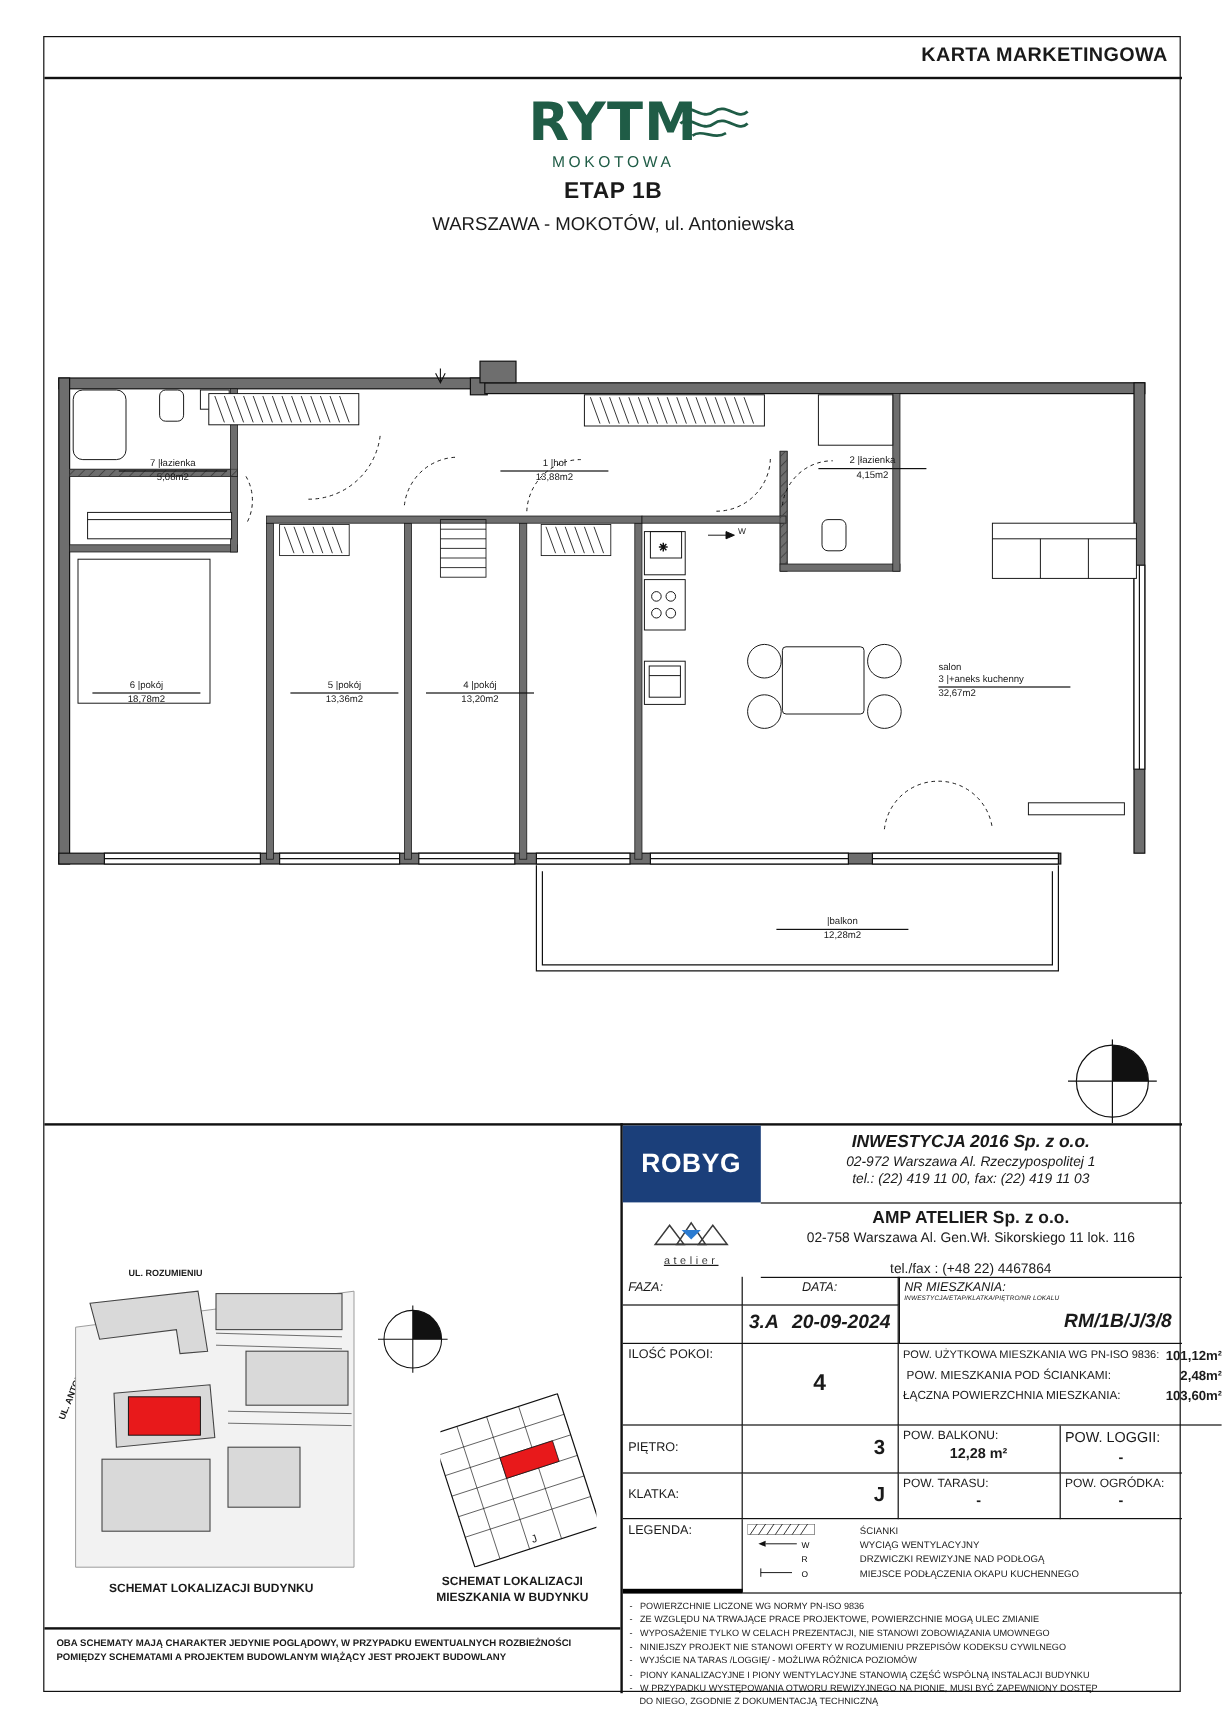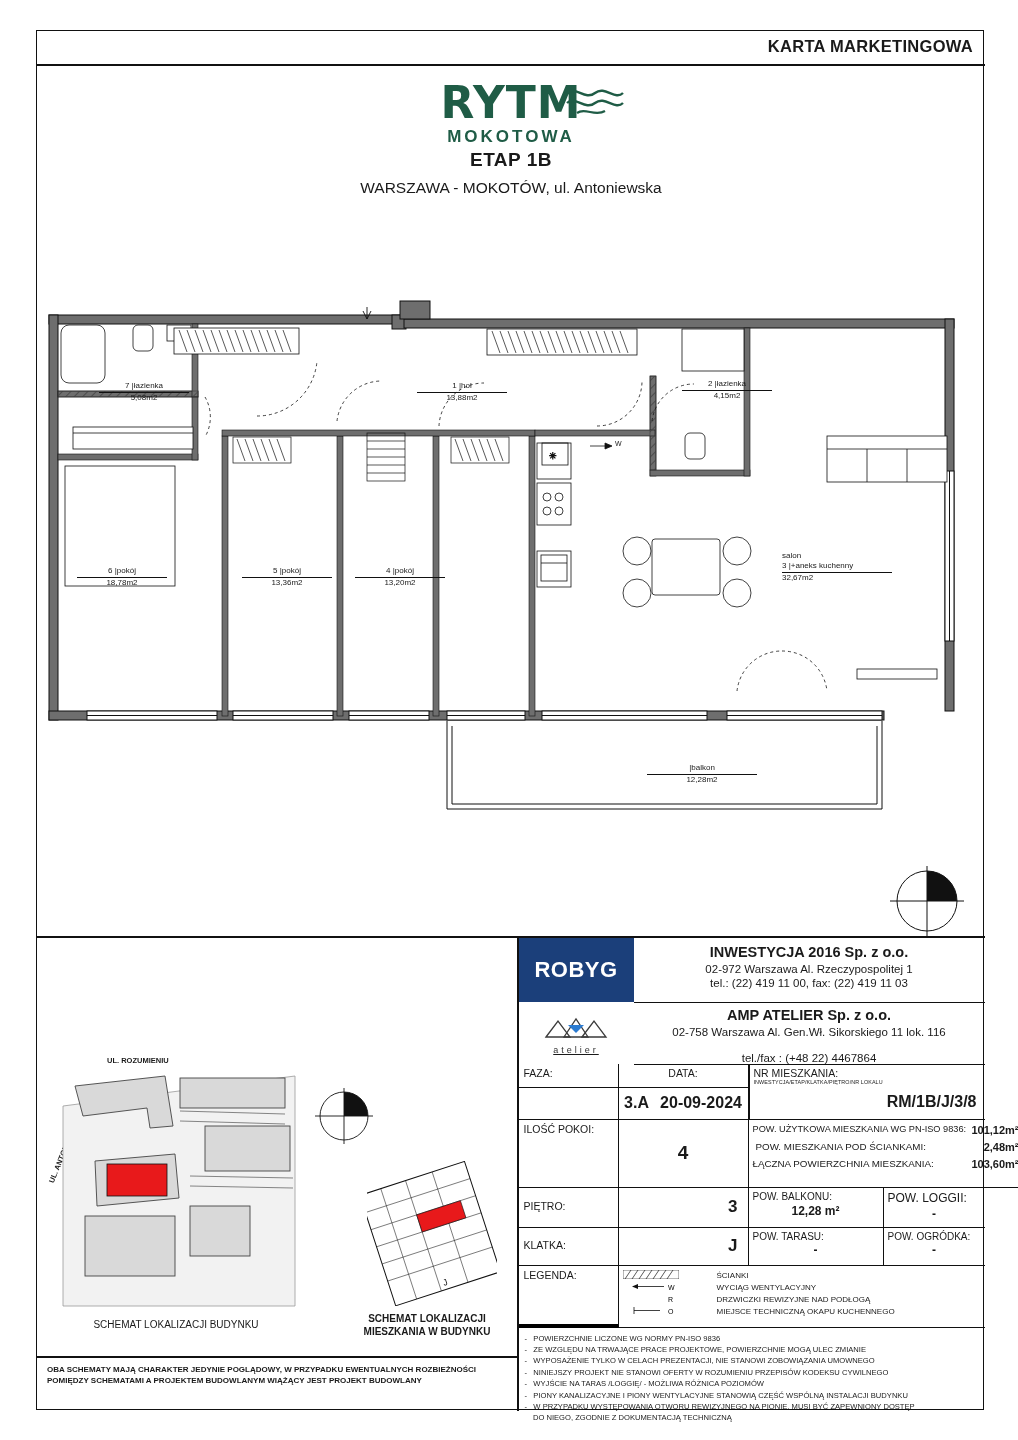--- a/index.html
+++ b/index.html
@@ -27,21 +27,21 @@
     position:absolute;left:0;top:33px;width:948px;height:1.5px;background:#111;
   }
   .logo{
     position:absolute;left:354px;top:50px;width:240px;height:75px;text-align:center;
   }
   .logo .rytm{
     font-size:44px;font-weight:bold;color:#1f5c46;letter-spacing:1px;line-height:44px;
     font-family:"DejaVu Sans", sans-serif;
   }
   .logo .mok{
-    font-size:17px;color:#1f5c46;letter-spacing:3px;margin-top:2px;font-weight:bold;
+    font-size:13px;color:#1f5c46;letter-spacing:3px;margin-top:2px;
   }
   .logo svg{position:absolute;right:6px;top:2px;}
   .etap{
     position:absolute;left:0;top:118px;width:948px;text-align:center;
     font-size:19px;font-weight:bold;letter-spacing:.5px;
   }
   .adres{
     position:absolute;left:0;top:148px;width:948px;text-align:center;
     font-size:15.5px;
   }
@@ -50,36 +50,36 @@
   .plan svg{display:block;}
   .roomlabel{
     position:absolute;font-size:8px;line-height:10px;text-align:center;white-space:nowrap;
   }
   .roomlabel .line1{border-bottom:1px solid #111;padding-bottom:1px;}
   
   .btm-rule{position:absolute;left:0;top:905px;width:948px;height:1.5px;background:#111;}
   .vert-rule{position:absolute;left:480px;top:905px;width:1.5px;height:475px;background:#111;}
   
   .loc-title{
-    position:absolute;left:14px;top:1288px;width:250px;text-align:center;font-size:10px;font-weight:normal;
+    position:absolute;left:14px;top:1288px;width:250px;text-align:center;font-size:10px;font-weight:bold;
   }
   .loc2-title{
     position:absolute;left:300px;top:1281px;width:180px;text-align:center;font-size:10px;font-weight:bold;line-height:13px;
   }
   .ul-pir{position:absolute;left:70px;top:1025px;font-size:7.5px;font-weight:bold;}
   .ul-ant{position:absolute;left:10px;top:1150px;font-size:7.5px;font-weight:bold;
     transform:rotate(-68deg);transform-origin:left top;}
   .disclaimer{
     position:absolute;left:10px;top:1333px;width:460px;font-size:8px;line-height:11px;font-weight:bold;
   }
   .disc-rule{position:absolute;left:0;top:1325px;width:480px;height:1.5px;background:#111;}
   
   .tbl{position:absolute;left:481.5px;top:906.5px;width:466px;height:473px;font-size:11px;}
   .cell{position:absolute;box-sizing:border-box;}
-  .bb{border-bottom:1px solid #111;}
+  .bb{border-bottom:1px solid #111;font-style:italic;}
   .br{border-right:1px solid #111;}
   .robyg{
     position:absolute;left:0;top:0;width:115px;height:64px;background:#1b3f7a;color:#fff;
     display:flex;align-items:center;justify-content:center;font-size:22px;font-weight:bold;letter-spacing:.5px;
   }
   .inw{position:absolute;left:115px;top:0;width:351px;height:64px;text-align:center;}
   .inw .l1{font-size:14.5px;font-weight:bold;margin-top:6px;}
   .inw .l2{font-size:11.5px;margin-top:3px;}
   .inw .l3{font-size:11.5px;margin-top:2px;}
   .amp-logo{position:absolute;left:0;top:64px;width:115px;height:62px;display:flex;flex-direction:column;align-items:center;justify-content:center;text-decoration:underline;}
@@ -575,21 +575,21 @@
         <span style="padding-left:24px">DRZWICZKI REWIZYJNE NAD PODŁOGĄ</span>
       </div>
       <div class="legend" style="display:flex">
         <span style="width:70px;display:inline-block;text-align:center">
           <svg width="56" height="9" viewBox="0 0 56 9">
               <line x1="4" y1="4.5" x2="30" y2="4.5" stroke="#111" stroke-width="0.8"></line>
               <line x1="4" y1="1" x2="4" y2="8" stroke="#111" stroke-width="0.8"></line>
               <text x="38" y="8" font-size="7" font-family="Liberation Sans">O</text>
             </svg>
         </span>
-        <span style="padding-left:24px">MIEJSCE TECHNICZNĄ OKAPU KUCHENNEGO</span>
+        <span style="padding-left:24px">MIEJSCE PODŁĄCZENIA OKAPU KUCHENNEGO</span>
       </div>
     </div>
 
     <div class="notes" style="top:392px">
       <div>-&nbsp;&nbsp; <span>POWIERZCHNIE LICZONE WG NORMY PN-ISO 9836</span></div>
       <div>-&nbsp;&nbsp; <span>ZE WZGLĘDU NA TRWAJĄCE PRACE PROJEKTOWE, POWIERZCHNIE MOGĄ ULEC ZMIANIE</span></div>
       <div>-&nbsp;&nbsp; <span>WYPOSAŻENIE TYLKO W CELACH PREZENTACJI, NIE STANOWI ZOBOWIĄZANIA UMOWNEGO</span></div>
       <div>-&nbsp;&nbsp; <span>NINIEJSZY PROJEKT NIE STANOWI OFERTY W ROZUMIENIU PRZEPISÓW KODEKSU  CYWILNEGO</span></div>
       <div>-&nbsp;&nbsp; <span>WYJŚCIE NA TARAS /LOGGIĘ/ - MOŻLIWA RÓŻNICA POZIOMÓW</span></div>
       <div>-&nbsp;&nbsp; <span>PIONY KANALIZACYJNE I PIONY WENTYLACYJNE STANOWIĄ CZĘŚĆ WSPÓLNĄ INSTALACJI BUDYNKU</span></div>

